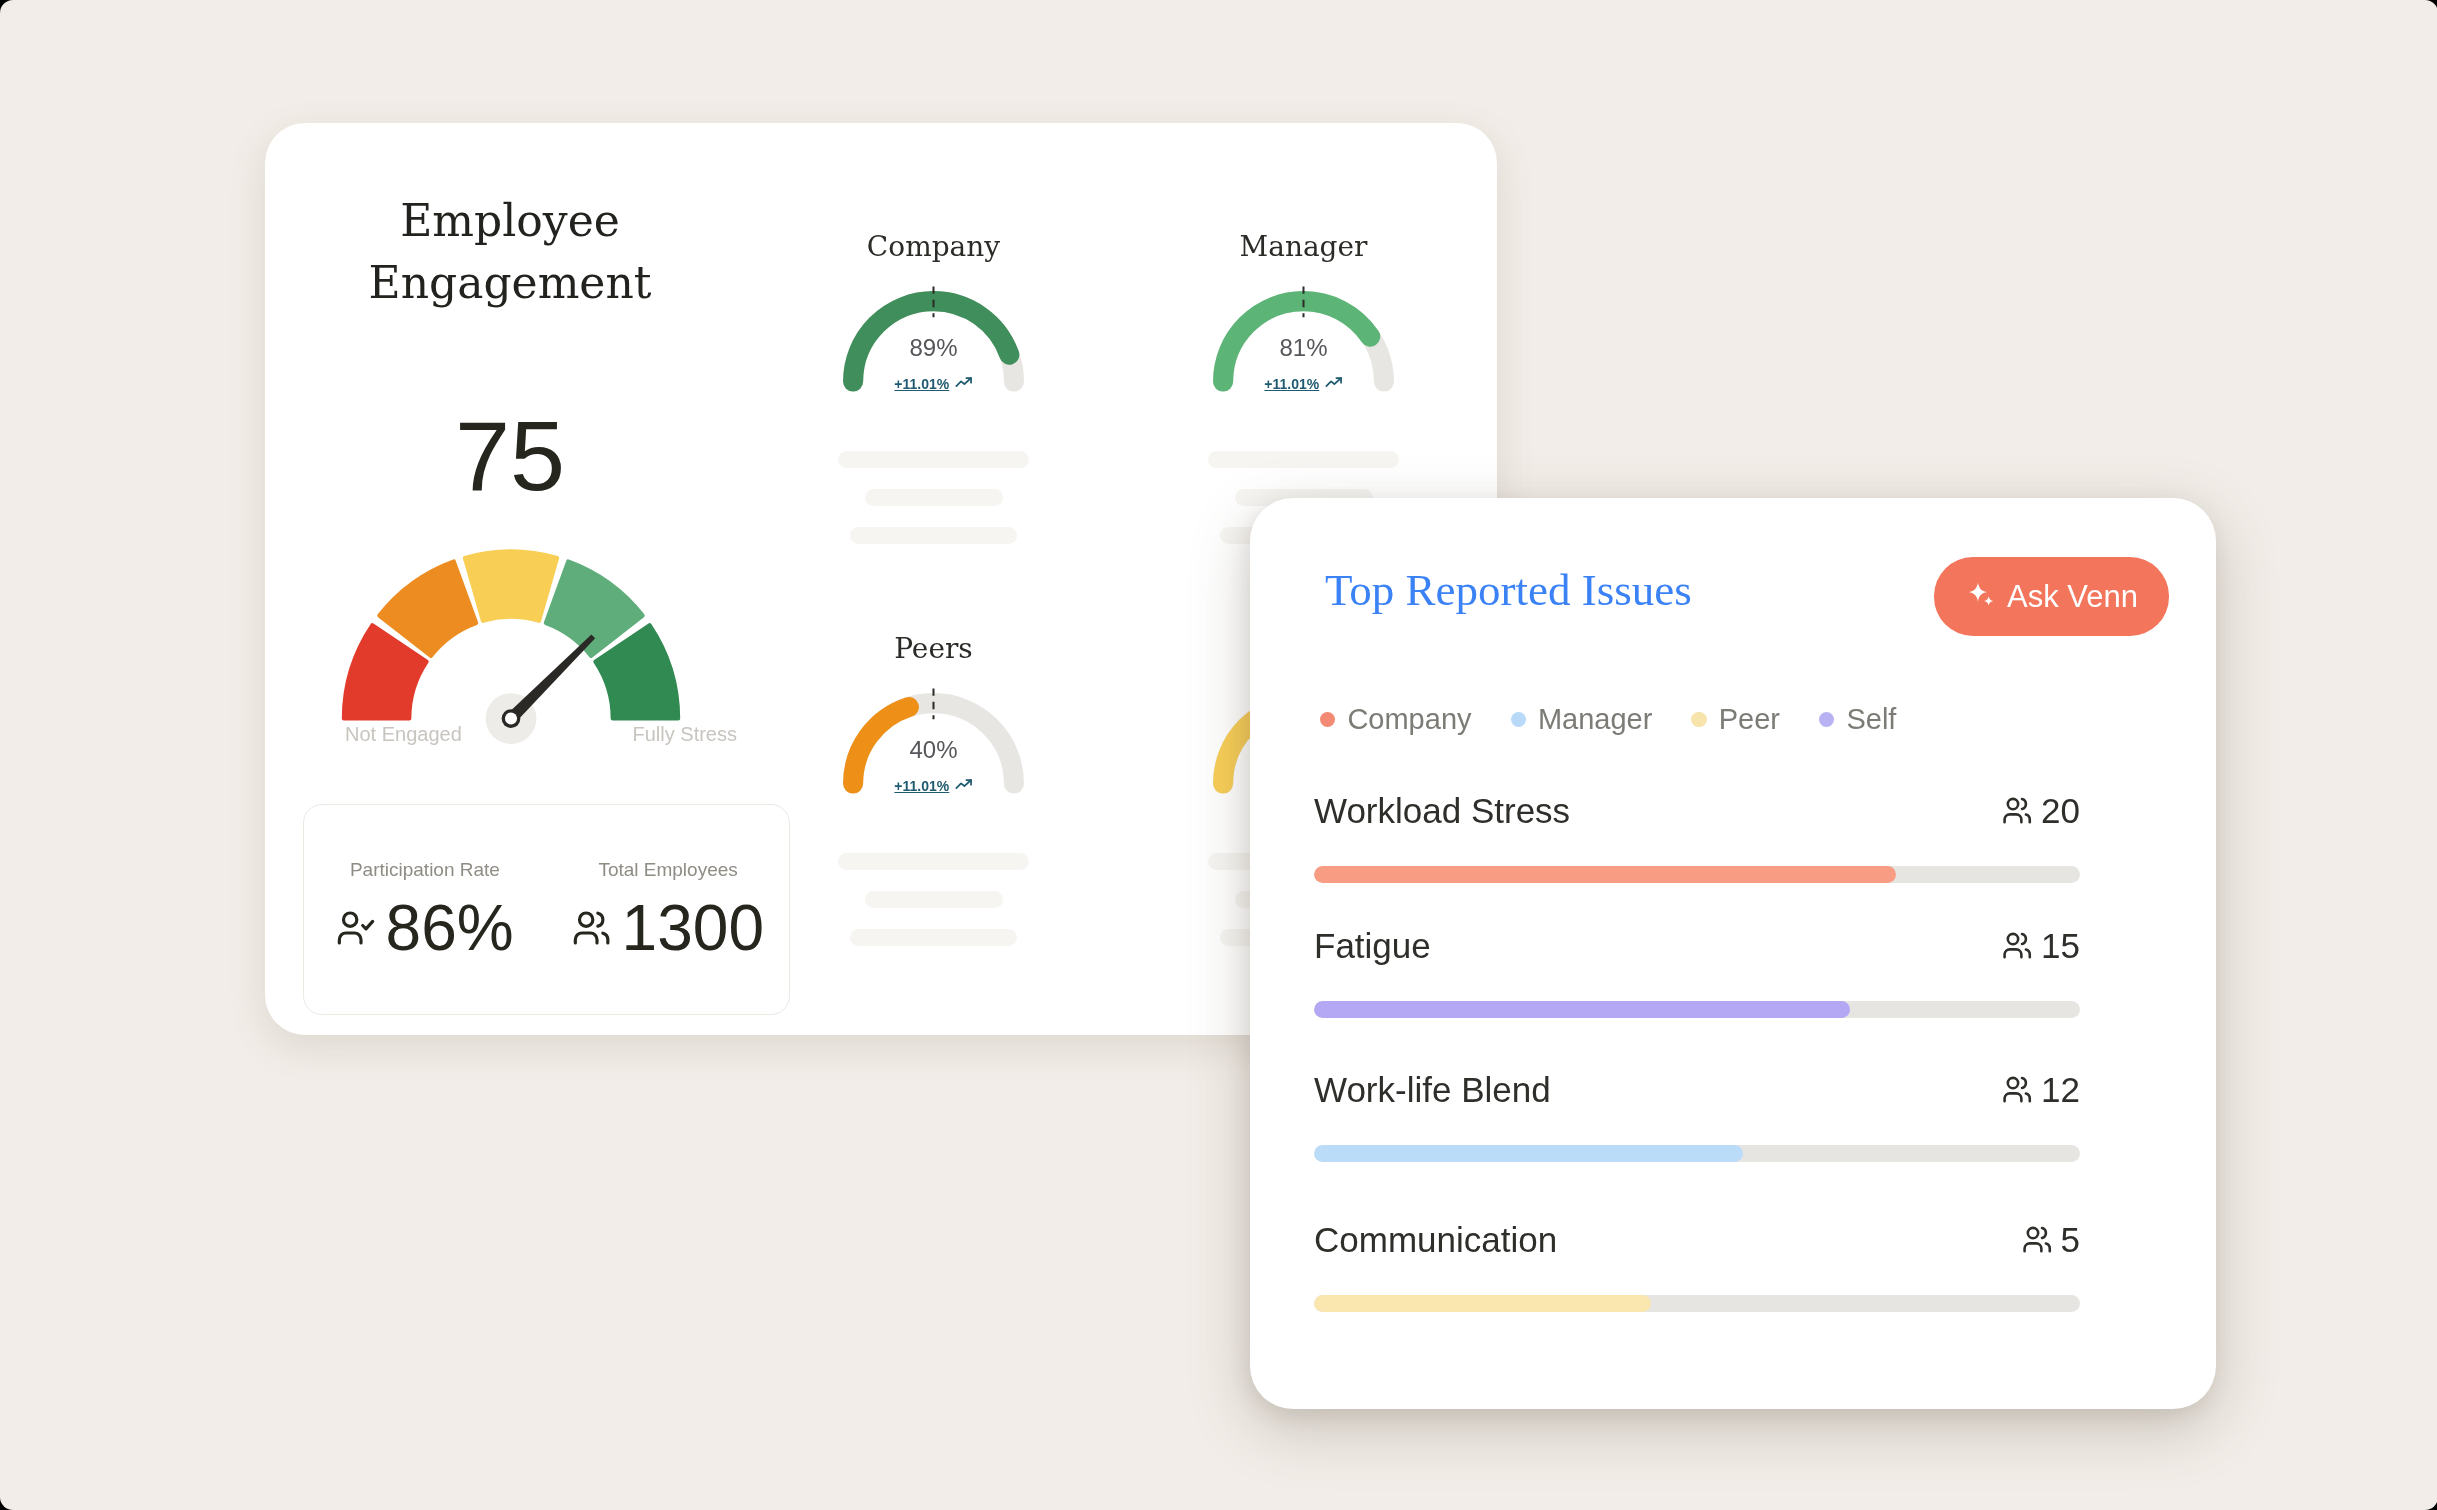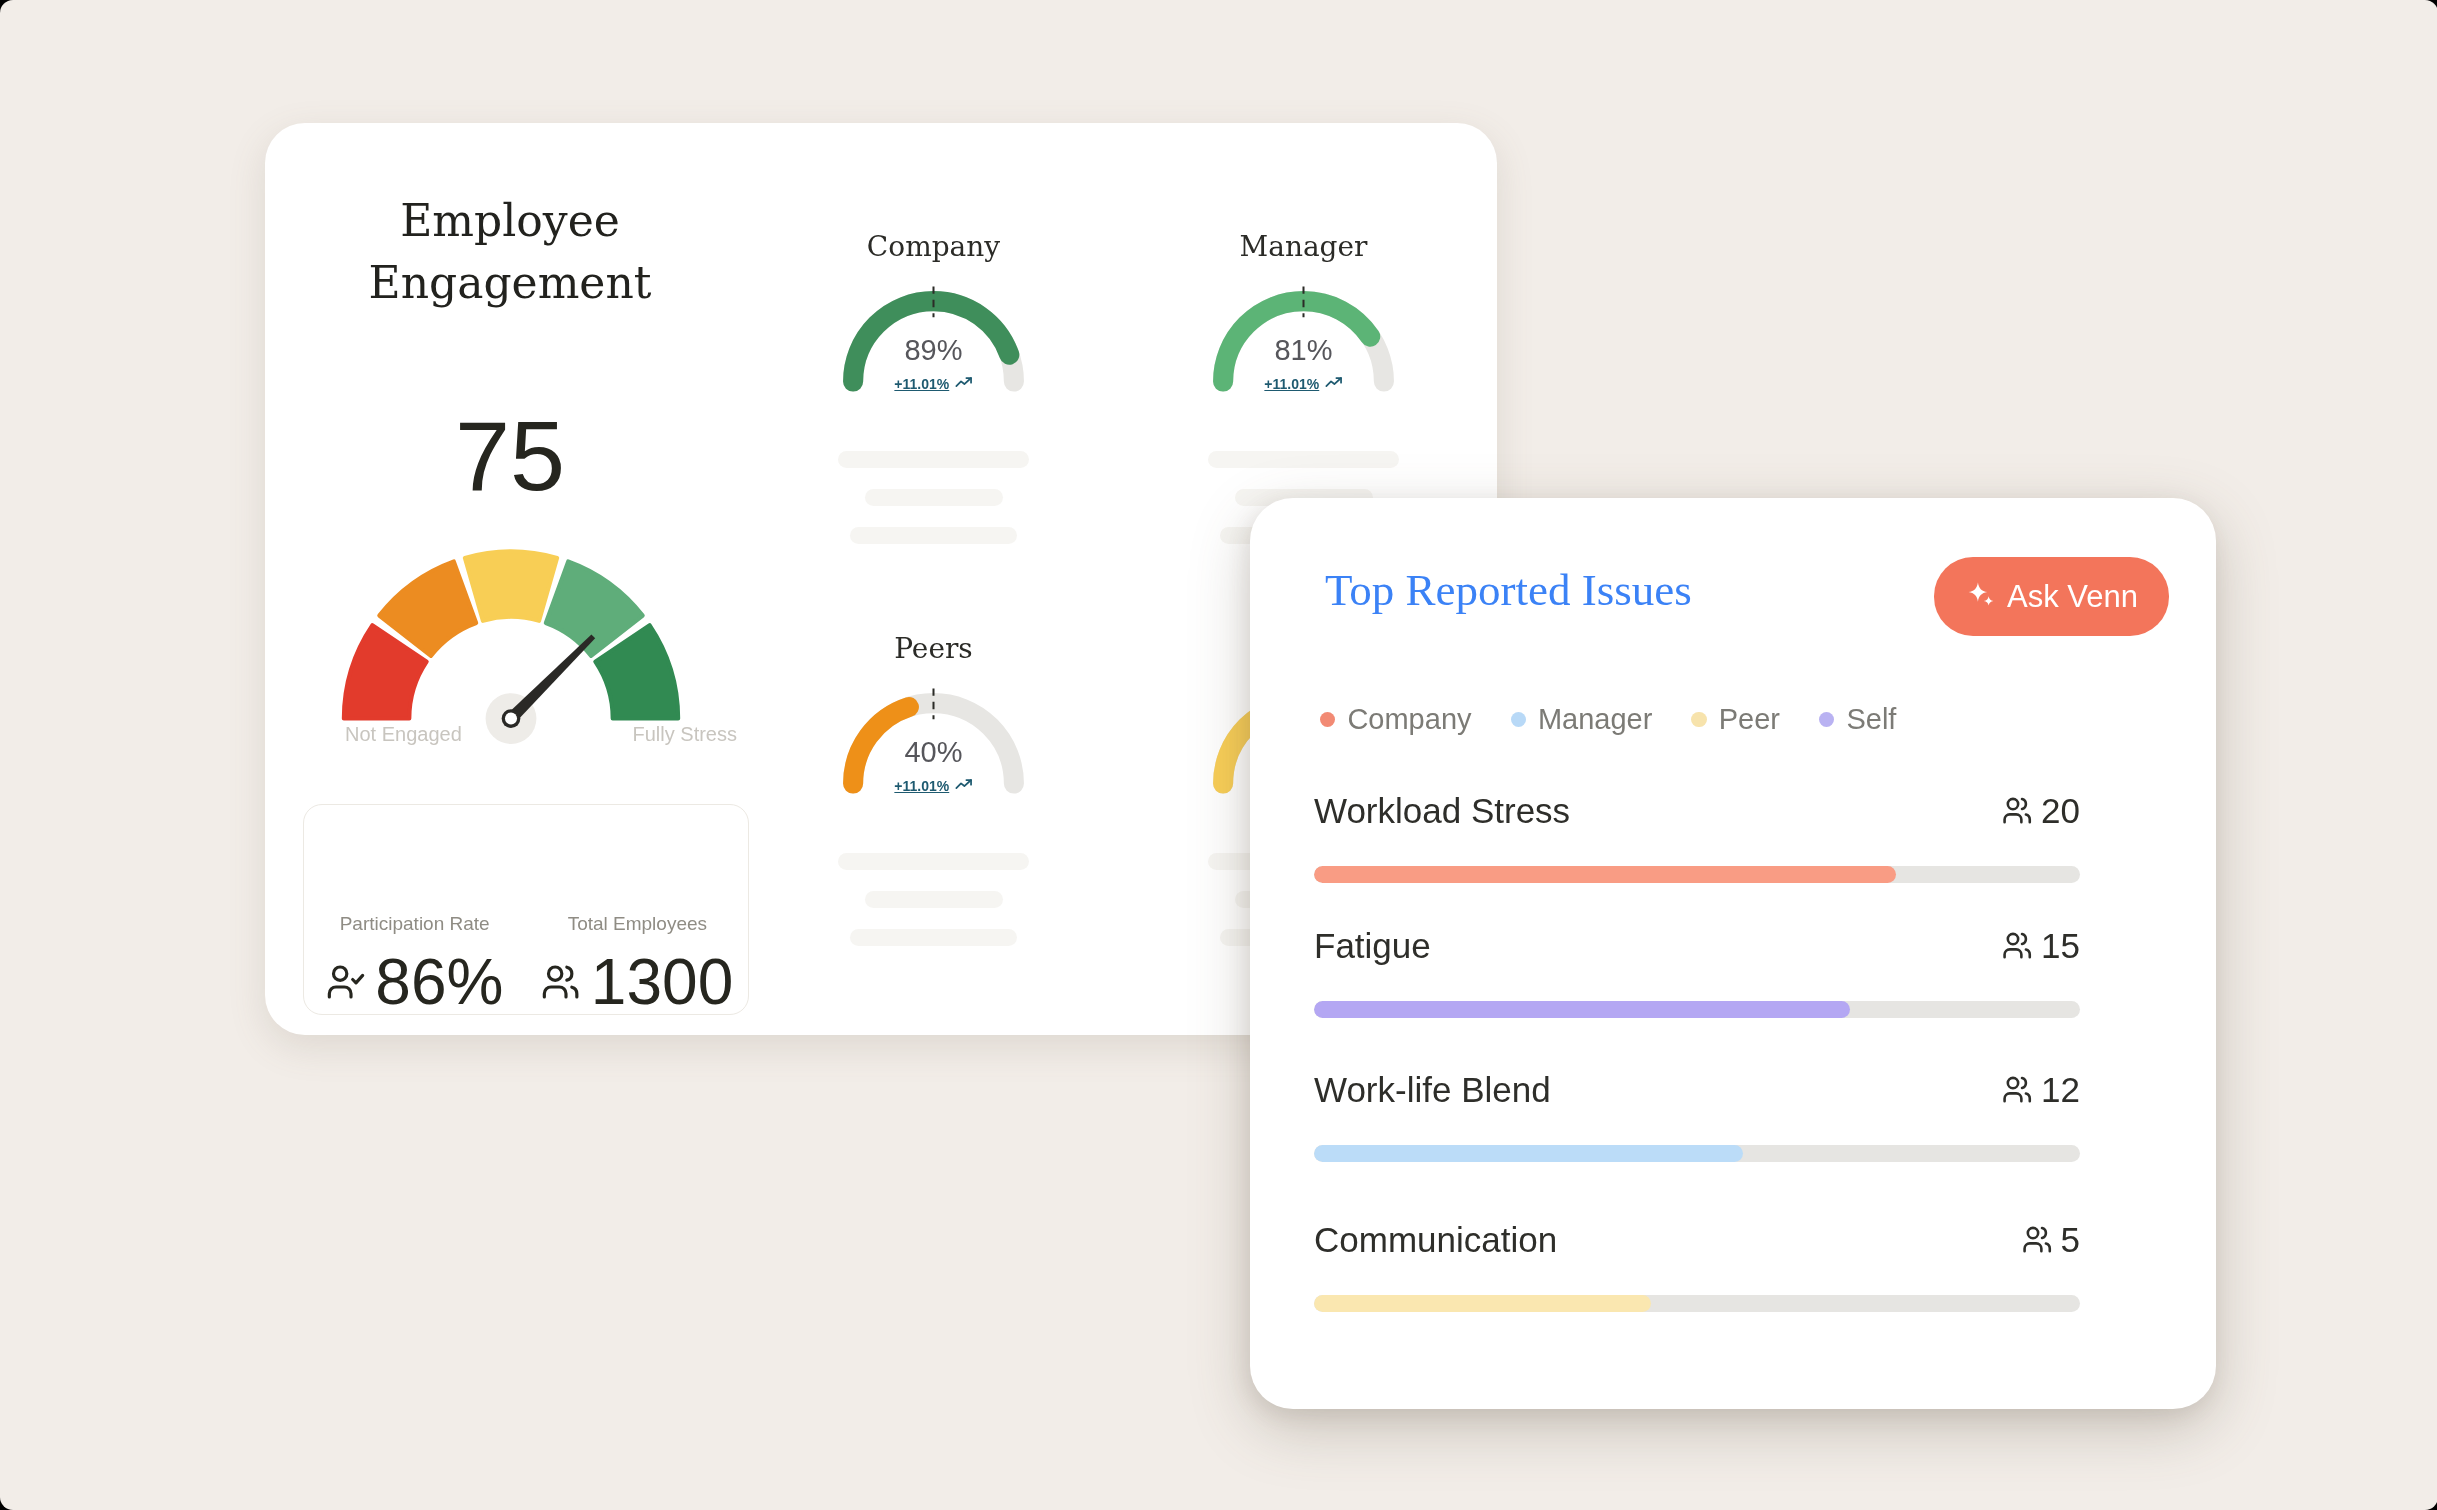--- a/index.html
+++ b/index.html
@@ -12,38 +12,38 @@
     box-shadow:0 19px 60px rgba(95,82,64,.28), -4px 5.3px 20px rgba(95,82,64,.10);}
   
   .eng-title{position:absolute;left:98px;top:67px;width:294px;text-align:center;
     font-family:"DejaVu Serif","Liberation Serif",serif;font-size:44px;line-height:62px;color:#22221E;}
   .eng-score{position:absolute;left:98px;top:279px;width:294px;text-align:center;
     font-size:99px;line-height:107px;color:#26261F;}
   .big-gauge{position:absolute;left:72px;top:415px;width:348px;height:214px;}
   .gauge-minmax{position:absolute;font-size:20px;color:#C8C5BF;}
   .gauge-min{left:80px;top:600px;width:147px;}
   .gauge-max{left:325px;top:600px;width:147px;text-align:right;}
-  .stats-box{position:absolute;left:38px;top:681px;width:446px;height:211px;border:1.3px solid #ECE9E3;
-    border-radius:19px;display:flex;align-items:flex-end;box-sizing:border-box;}
+  .stats-box{position:absolute;left:38px;top:681px;width:487px;height:211px;border:1.3px solid #ECE9E3;
+    border-radius:19px;display:flex;align-items:center;box-sizing:border-box;}
   .stat-cell{flex:1;display:flex;flex-direction:column;align-items:center;justify-content:center;gap:14.7px;}
   .stat-divider{width:1.3px;background:#E8E5DF;margin:33px 0;}
   .stat-label{font-size:19px;color:#8F8C84;}
   .stat-value-row{display:flex;align-items:center;gap:9.4px;color:#26261F;}
   .stat-value{font-size:64px;line-height:64px;}
   .stat-icon{width:40px;height:40px;}
   .stat-icon svg{width:100%;height:100%;stroke:#26261F;fill:none;stroke-width:1.9;
     stroke-linecap:round;stroke-linejoin:round;}
   
   .mini{position:absolute;width:241px;height:348px;}
   .pos-a1{left:548px;top:87px;} .pos-b1{left:918px;top:87px;}
   .pos-a2{left:548px;top:489px;} .pos-b2{left:918px;top:489px;}
   .mini-label{position:absolute;top:20px;width:100%;text-align:center;
     font-family:"DejaVu Serif","Liberation Serif",serif;font-size:28px;color:#2B2B27;}
   .mini-svg{position:absolute;left:20px;top:71px;width:201px;height:114px;}
-  .mini-pct{position:absolute;top:124px;width:100%;text-align:center;font-size:29px;color:#56565B;}
+  .mini-pct{position:absolute;top:124px;width:100%;text-align:center;font-size:24px;color:#56565B;}
   .mini-trend{position:absolute;top:166px;width:100%;display:flex;justify-content:center;
     align-items:center;gap:6px;font-size:14px;font-weight:bold;color:#1E5A70;text-decoration:underline;}
   .trend-icon svg{width:17.4px;height:13.4px;stroke:#1E5A70;fill:none;stroke-width:2.6;
     stroke-linecap:round;stroke-linejoin:round;}
   .skel{position:absolute;height:17.4px;border-radius:8.7px;background:#F6F5F2;left:50%;}
   .skel-1{top:241px;width:191px;margin-left:-96px;}
   .skel-2{top:279px;width:138px;margin-left:-69px;}
   .skel-3{top:317px;width:167px;margin-left:-84px;}
   
   .issues-title{position:absolute;left:75px;top:66px;

